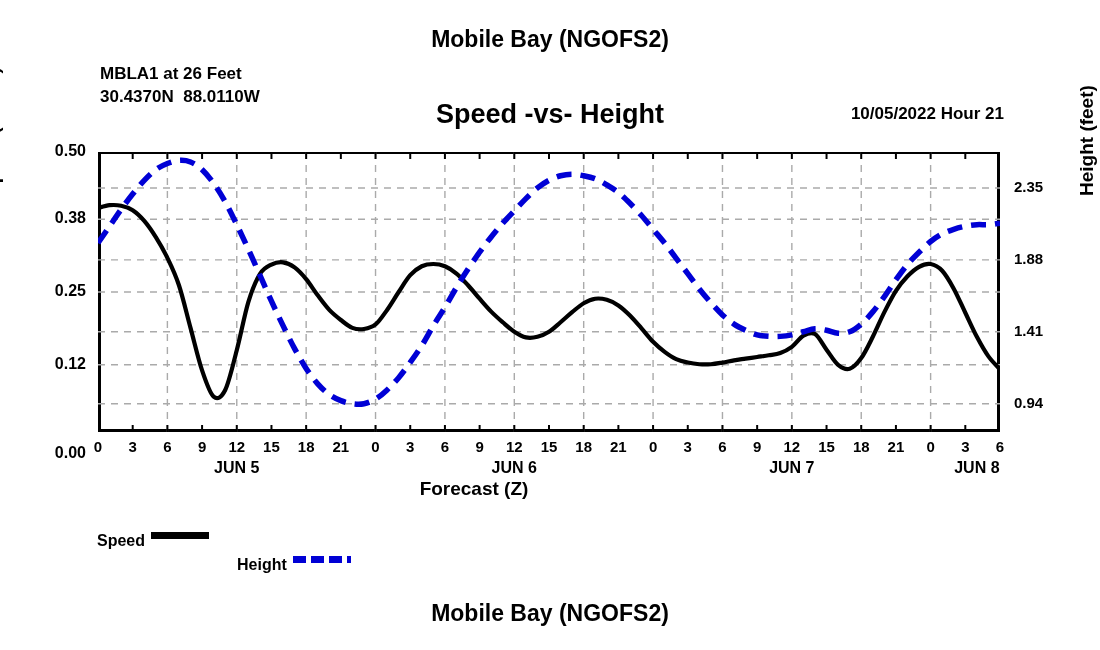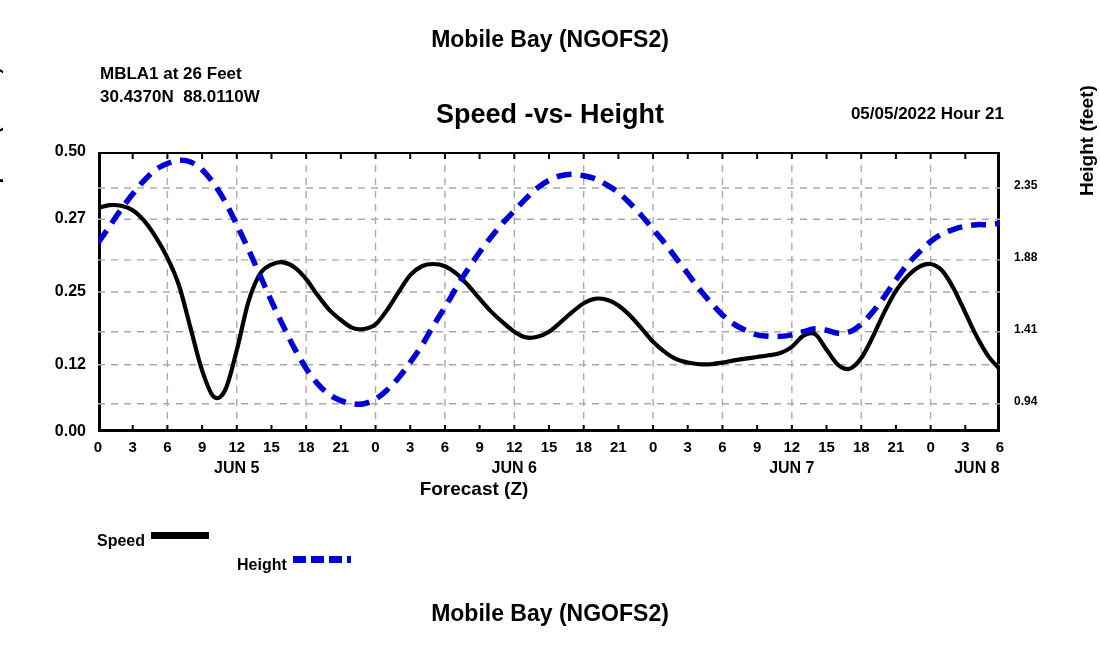--- a/index.html
+++ b/index.html
@@ -128,21 +128,21 @@
     width: 60px;
     text-align: right;
     font-size: 16px;
     font-weight: bold;
     left: 26px;
   }
   .ytick-right {
     position: absolute;
     width: 60px;
     text-align: left;
-    font-size: 12px;
+    font-size: 15px;
     font-weight: bold;
     left: 1014px;
   }
   .xtick {
     position: absolute;
     top: 438px;
     width: 40px;
     margin-left: -20px;
     text-align: center;
     font-size: 15px;
@@ -194,31 +194,31 @@
 <div class="page">
 
   <div class="title-top">Mobile Bay (NGOFS2)</div>
 
   <div class="station-block">
     <div>MBLA1 at 26 Feet</div>
     <div>30.4370N  88.0110W</div>
   </div>
 
   <div class="subtitle-center">Speed -vs- Height</div>
-  <div class="runstamp">05/05/2022 Hour 21</div>
+  <div class="runstamp">10/05/2022 Hour 21</div>
 
   <div class="ylabel-left">Speed (Knots)</div>
   <div class="ylabel-right">Height (feet)</div>
   <div class="xlabel">Forecast (Z)</div>
 
   <div id="ytick-left-host">
-      <div class="ytick-left" style="top: 422px;">0.00</div>
+      <div class="ytick-left" style="top: 444px;">0.00</div>
       <div class="ytick-left" style="top: 354.8px;">0.12</div>
       <div class="ytick-left" style="top: 282px;">0.25</div>
-      <div class="ytick-left" style="top: 209.2px;">0.27</div>
+      <div class="ytick-left" style="top: 209.2px;">0.38</div>
       <div class="ytick-left" style="top: 142px;">0.50</div>
     </div>
   <div id="ytick-right-host">
       <div class="ytick-right" style="top: 393.694px;">0.94</div>
       <div class="ytick-right" style="top: 321.781px;">1.41</div>
       <div class="ytick-right" style="top: 249.869px;">1.88</div>
       <div class="ytick-right" style="top: 177.956px;">2.35</div>
     </div>
   <div id="xtick-host">
       <div class="xtick" style="left: 98px;">0</div>

